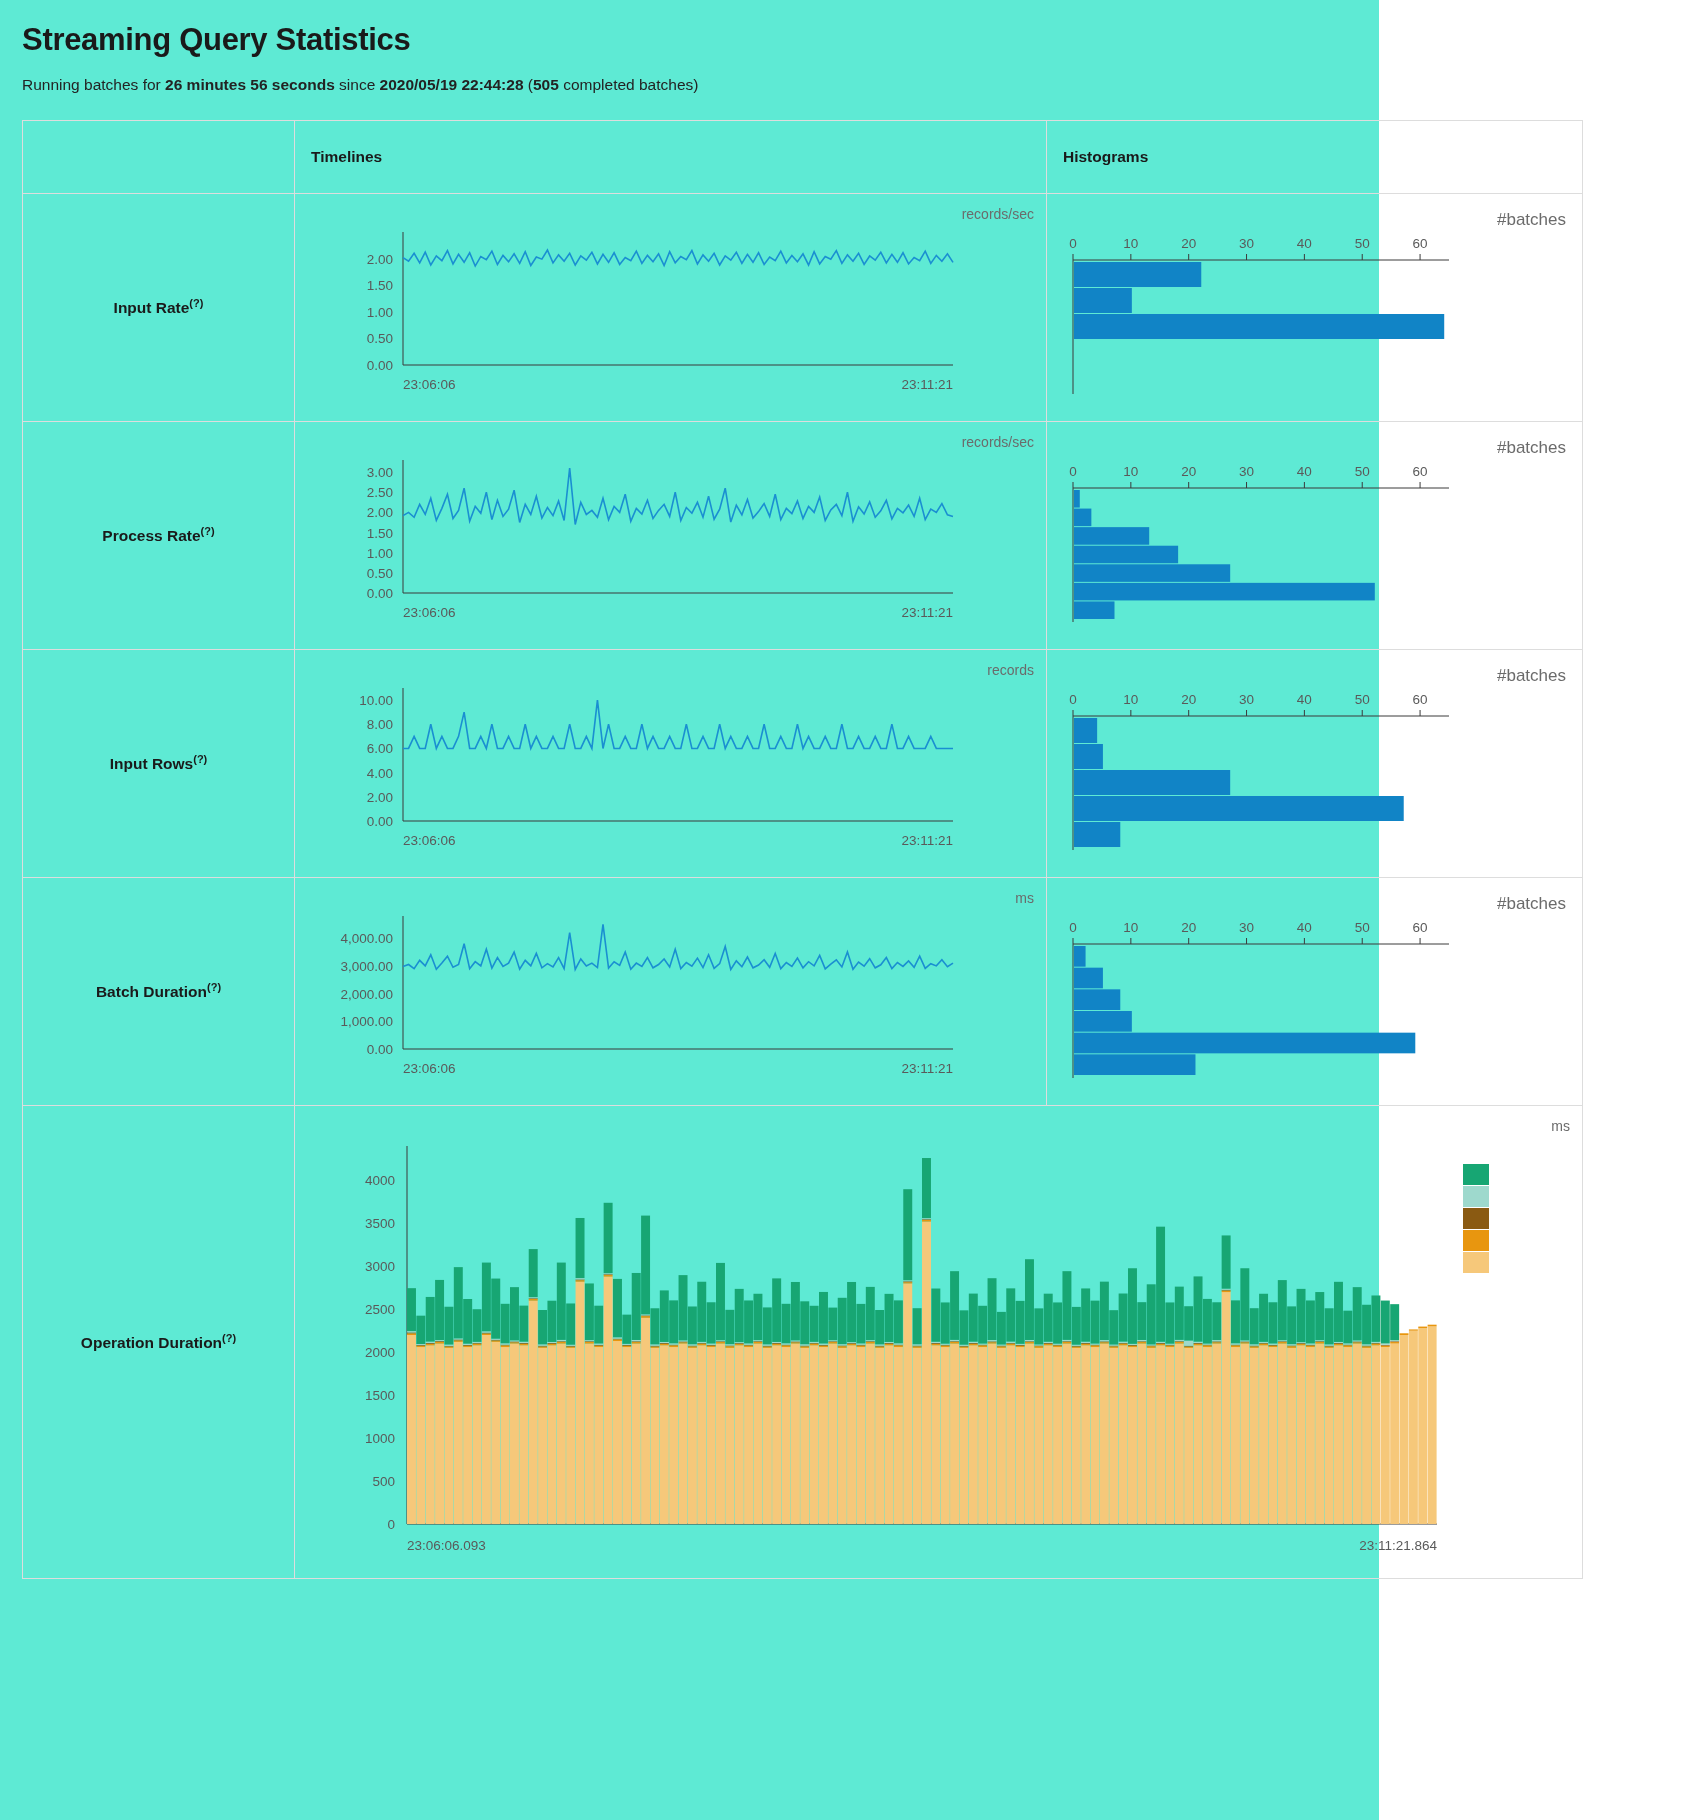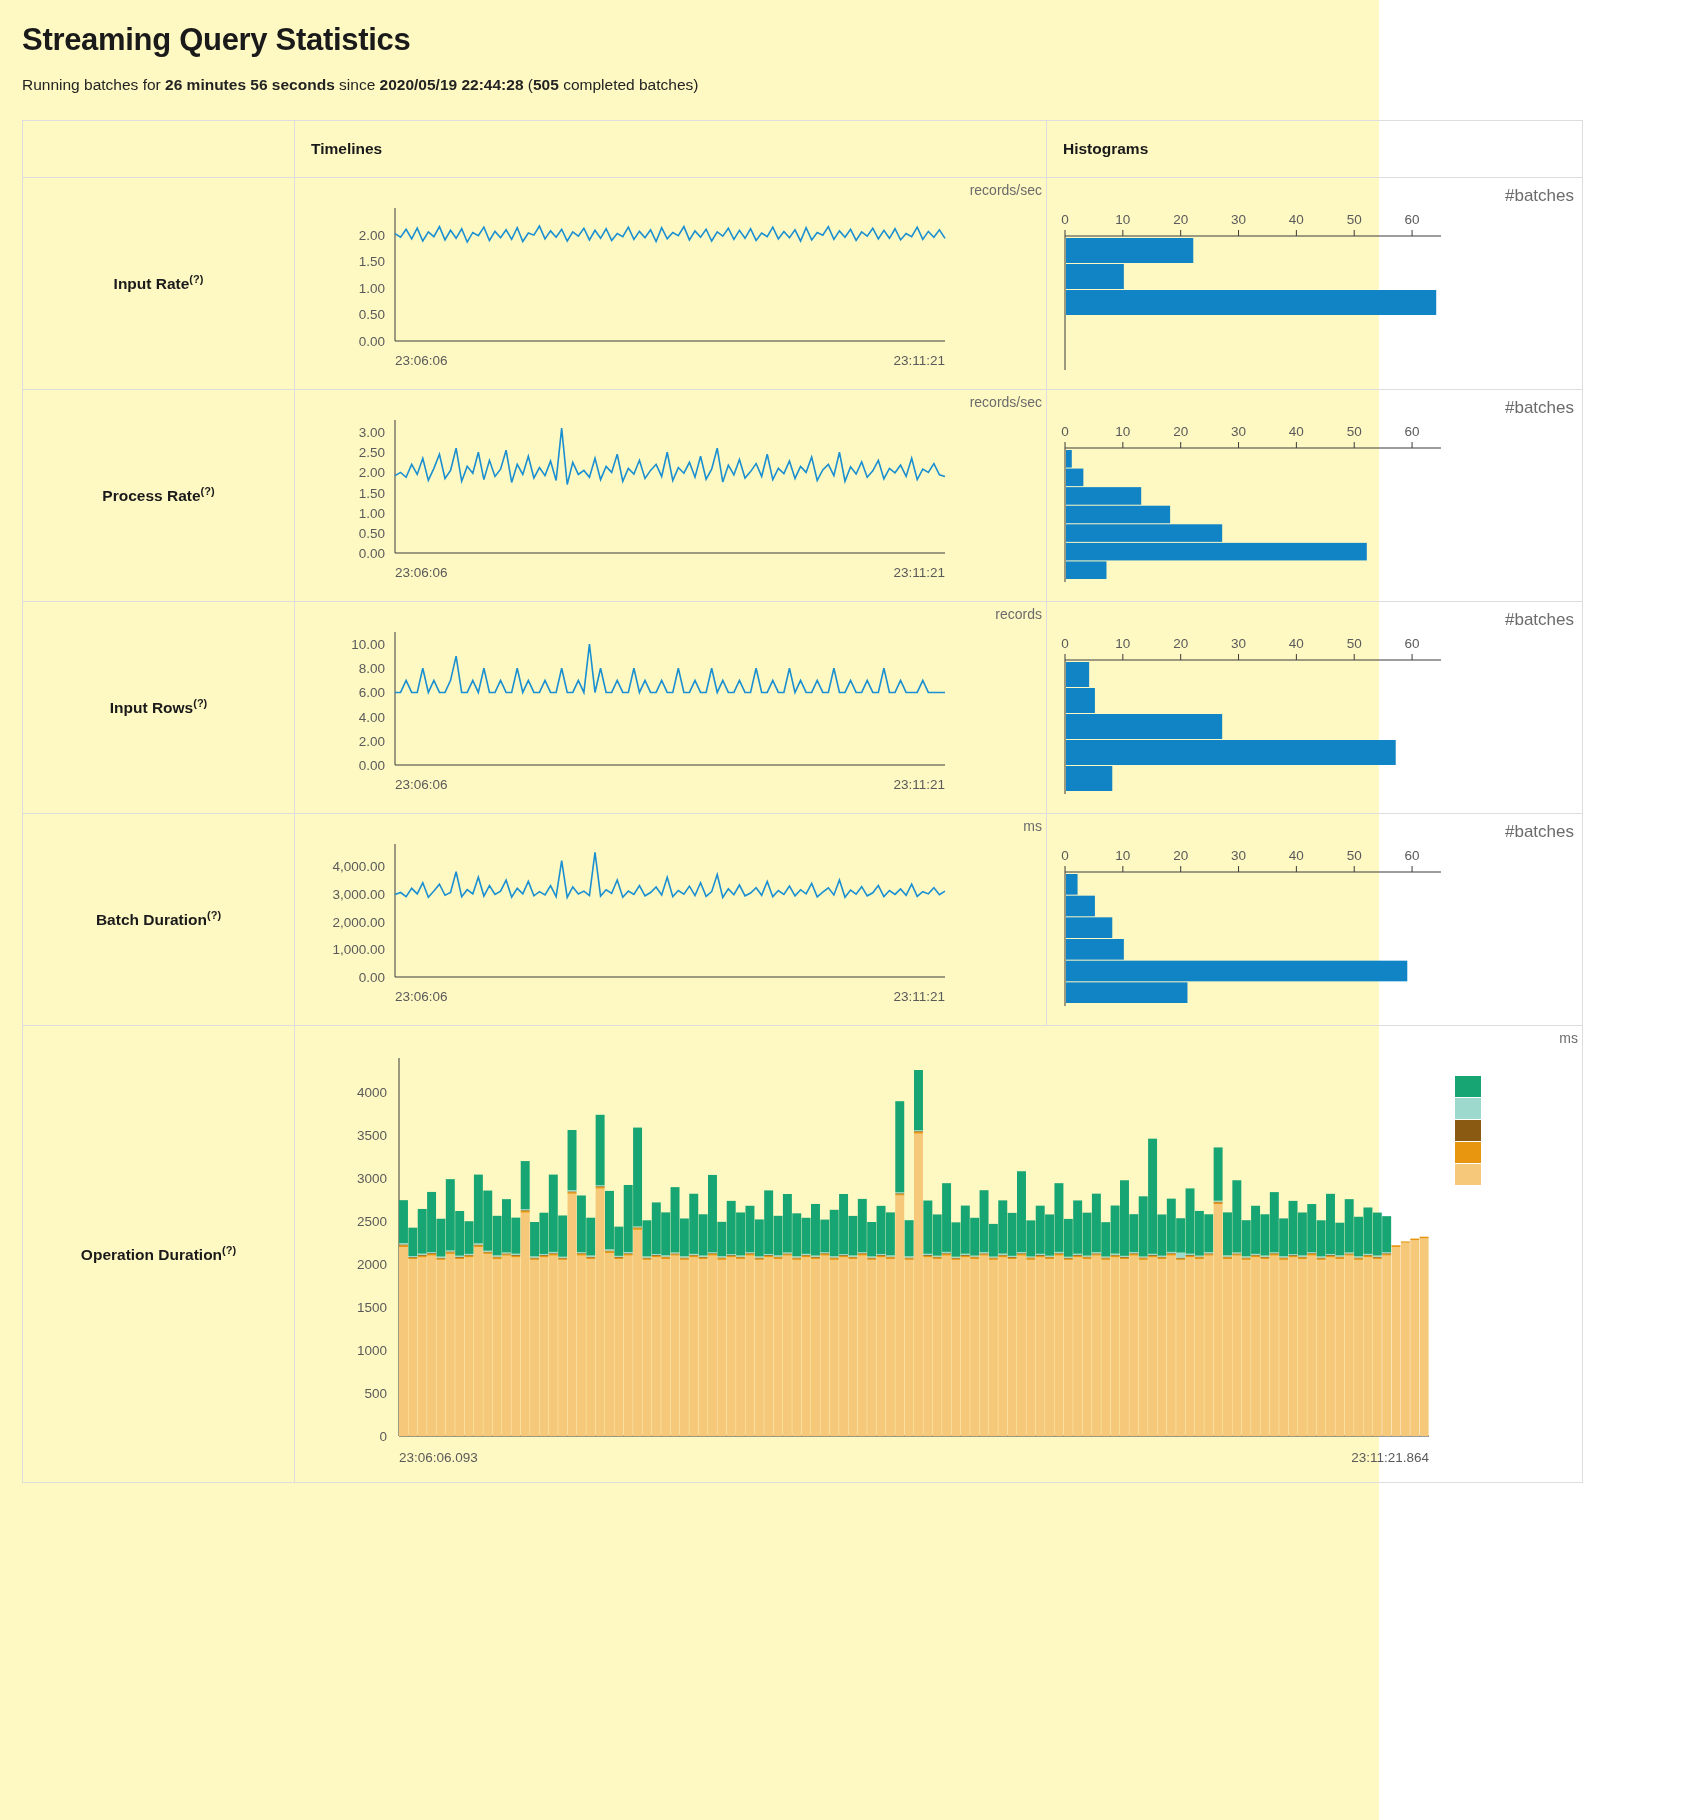--- a/index.html
+++ b/index.html
@@ -7,21 +7,21 @@
     padding: 0;
     background: #ffffff;
     font-family: "Liberation Sans", sans-serif;
     color: #222222;
   }
   .page {
     width: 1379px;
     min-height: 1820px;
     box-sizing: border-box;
     padding: 18px 22px 10px 22px;
-    background: #fef9c3;
+    background: #5eead4;
   }
   h1.title {
     font-size: 31px;
     font-weight: bold;
     margin: 4px 0 18px 0;
     letter-spacing: -0.3px;
     color: #1a1a1a;
   }
   .subtitle {
     font-size: 15.5px;
@@ -37,21 +37,21 @@
   .meta .k { font-weight: bold; }
 
   table.stats {
     width: 1560px;
     border-collapse: collapse;
     table-layout: fixed;
   }
   table.stats th, table.stats td {
     border: 1px solid #dddddd;
     vertical-align: middle;
-    padding: 4px;
+    padding: 12px;
   }
   table.stats thead th {
     height: 48px;
     text-align: left;
     font-size: 15.5px;
     font-weight: bold;
     padding-left: 16px;
     color: #1a1a1a;
   }
   col.c-label { width: 272px; }

